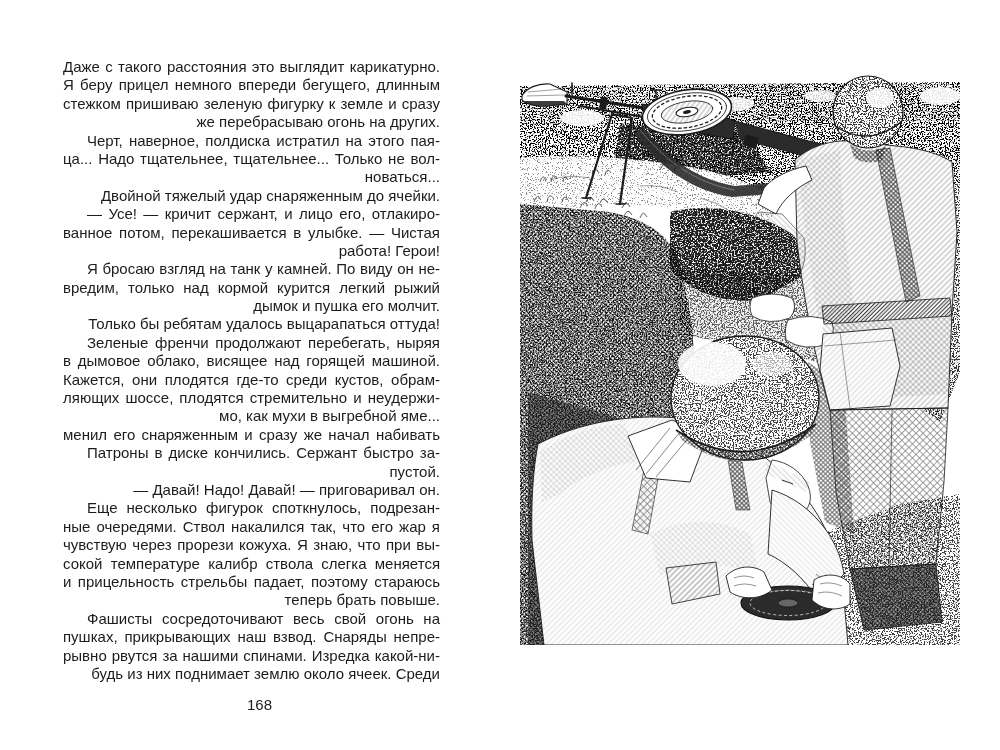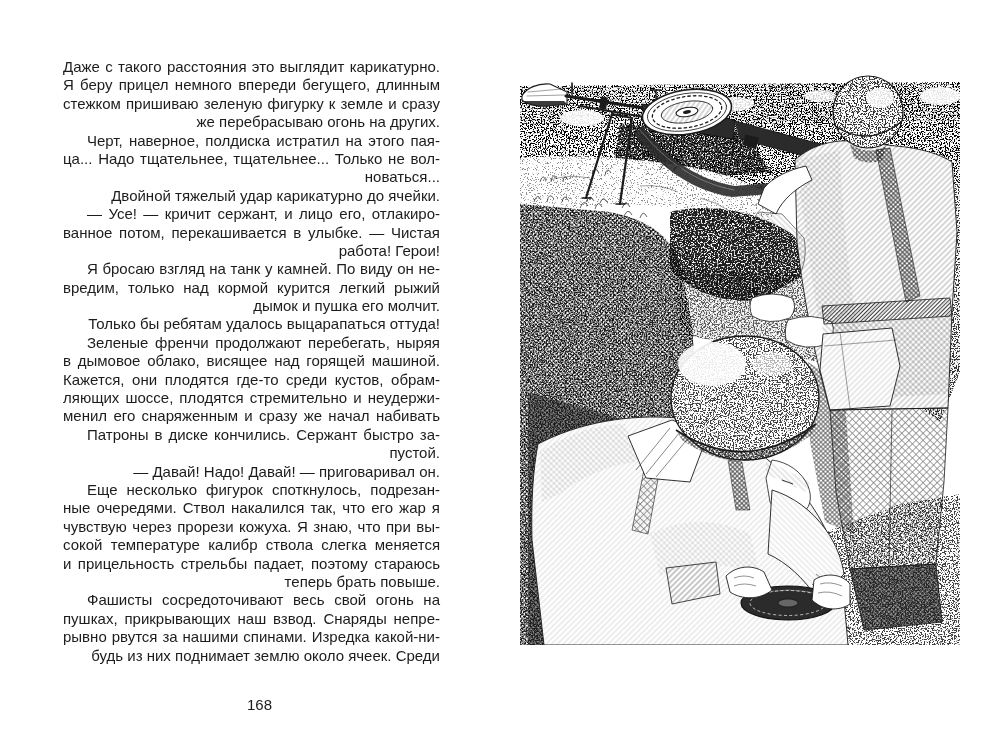--- a/index.html
+++ b/index.html
@@ -30,32 +30,33 @@
 <div class="sheet">
 
   <div class="text-col" id="text-col">
       <div class="line j">Даже с такого расстояния это выглядит карикатурно.</div>
       <div class="line j">Я беру прицел немного впереди бегущего, длинным</div>
       <div class="line j">стежком пришиваю зеленую фигурку к земле и сразу</div>
       <div class="line">же перебрасываю огонь на других.</div>
       <div class="line j ind">Черт, наверное, полдиска истратил на этого пая-</div>
       <div class="line j">ца... Надо тщательнее, тщательнее... Только не вол-</div>
       <div class="line">новаться...</div>
-      <div class="line ind">Двойной тяжелый удар карикатурно до ячейки.</div>
+      <div class="line ind">Двойной тяжелый удар снаряженным до ячейки.</div>
       <div class="line j ind">— Усе! — кричит сержант, и лицо его, отлакиро-</div>
       <div class="line j">ванное потом, перекашивается в улыбке. — Чистая</div>
       <div class="line">работа! Герои!</div>
       <div class="line j ind">Я бросаю взгляд на танк у камней. По виду он не-</div>
       <div class="line j">вредим, только над кормой курится легкий рыжий</div>
       <div class="line">дымок и пушка его молчит.</div>
       <div class="line ind">Только бы ребятам удалось выцарапаться оттуда!</div>
       <div class="line j ind">Зеленые френчи продолжают перебегать, ныряя</div>
       <div class="line j">в дымовое облако, висящее над горящей машиной.</div>
       <div class="line j">Кажется, они плодятся где-то среди кустов, обрам-</div>
       <div class="line j">ляющих шоссе, плодятся стремительно и неудержи-</div>
+      <div class="line">мо, как мухи в выгребной яме...</div>
       <div class="line j">менил его снаряженным и сразу же начал набивать</div>
       <div class="line j ind">Патроны в диске кончились. Сержант быстро за-</div>
       <div class="line">пустой.</div>
       <div class="line ind">— Давай! Надо! Давай! — приговаривал он.</div>
       <div class="line j ind">Еще несколько фигурок споткнулось, подрезан-</div>
       <div class="line j">ные очередями. Ствол накалился так, что его жар я</div>
       <div class="line j">чувствую через прорези кожуха. Я знаю, что при вы-</div>
       <div class="line j">сокой температуре калибр ствола слегка меняется</div>
       <div class="line j">и прицельность стрельбы падает, поэтому стараюсь</div>
       <div class="line">теперь брать повыше.</div>

